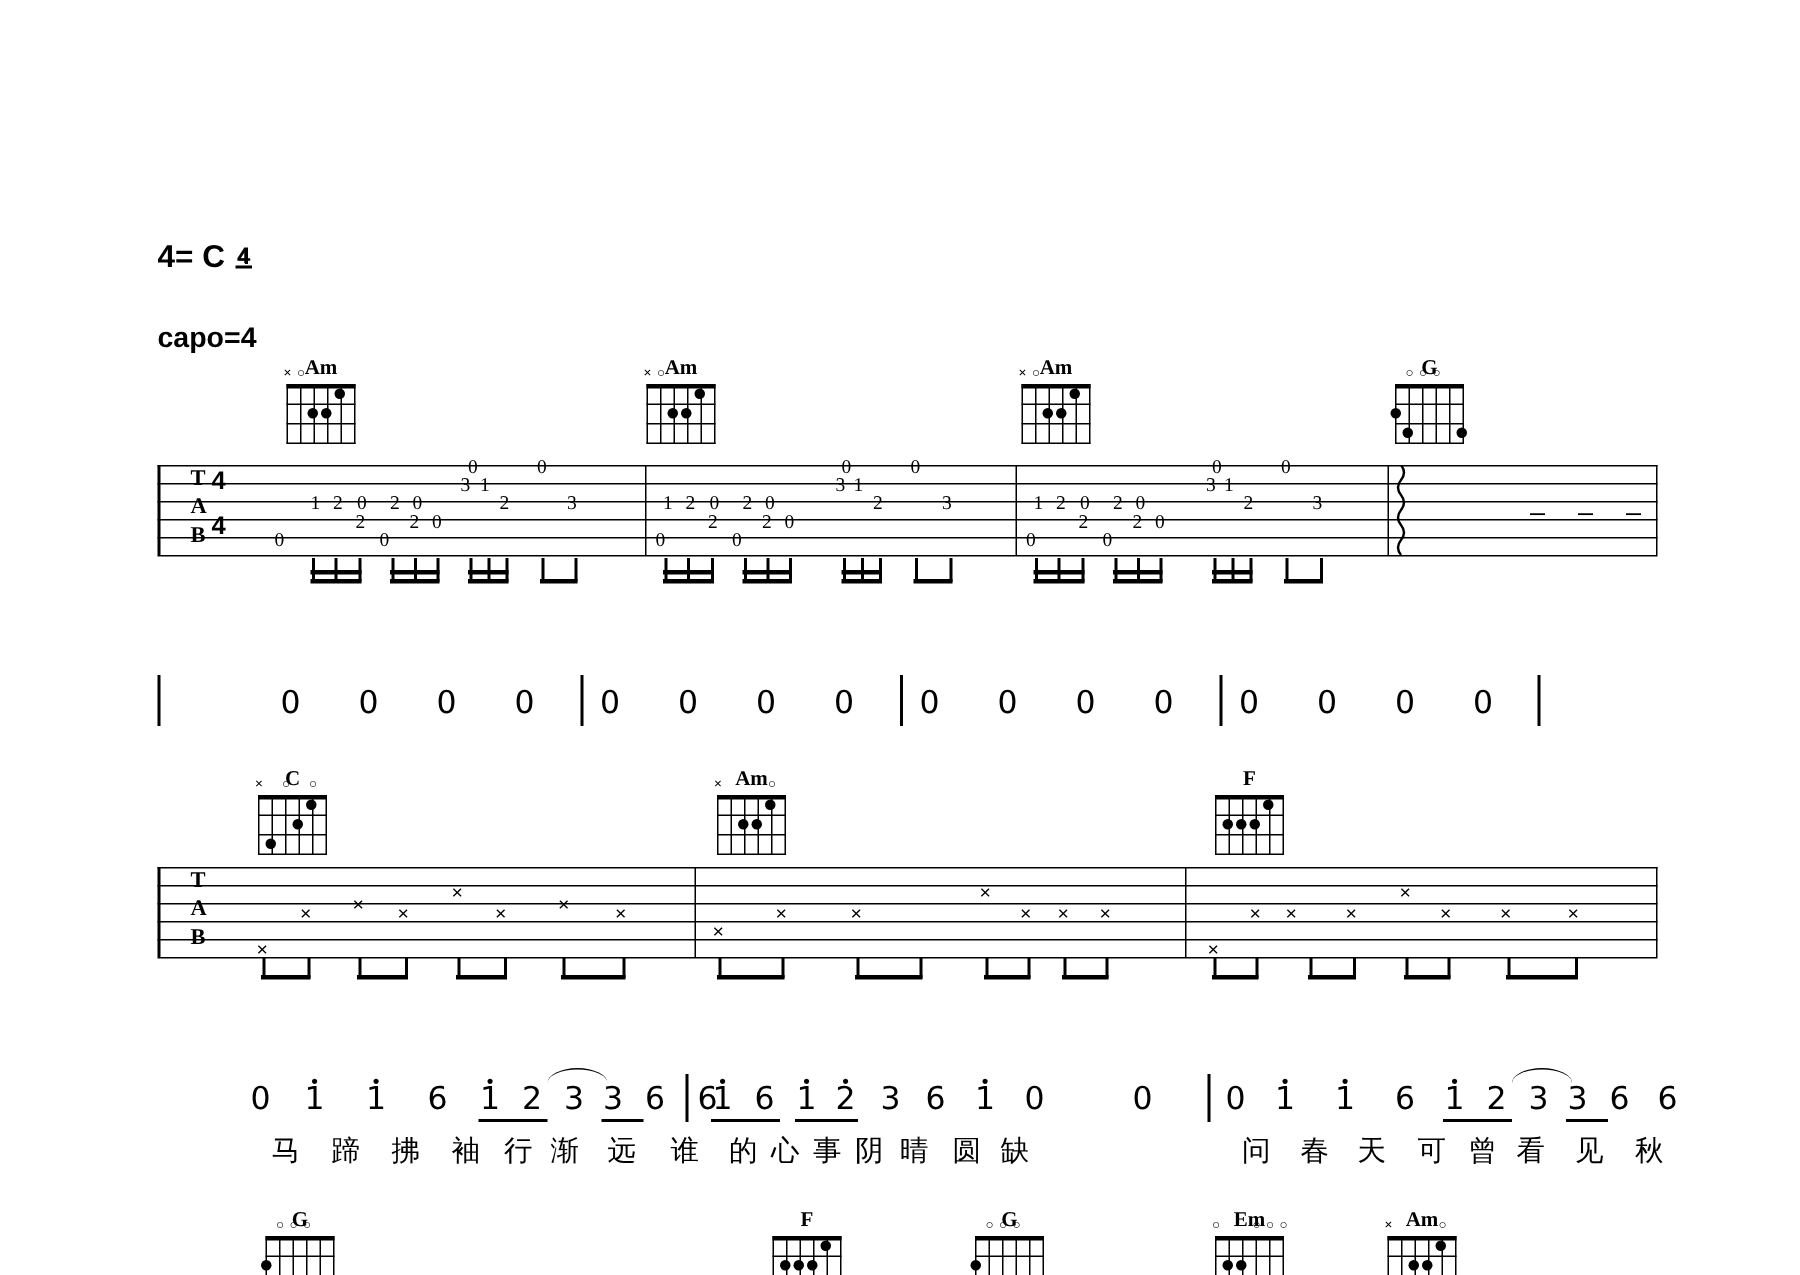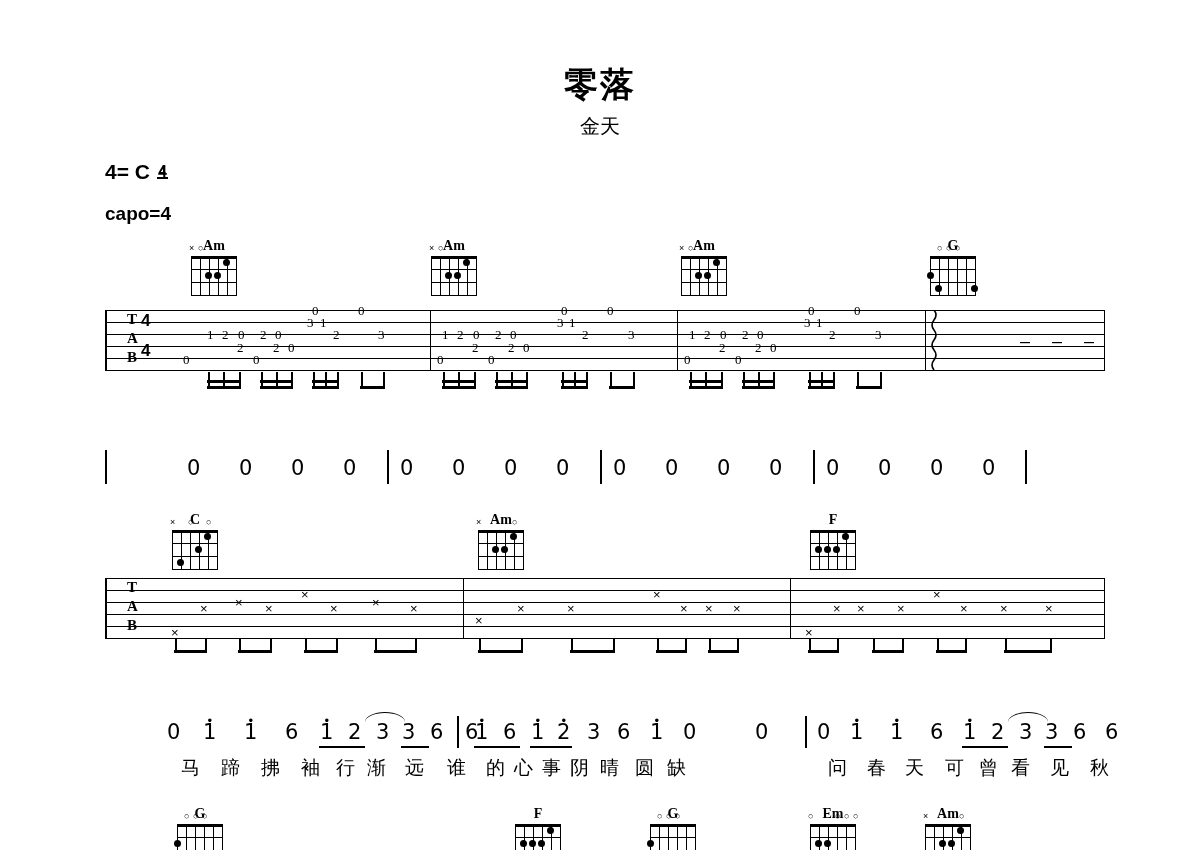--- a/index.html
+++ b/index.html
@@ -25,21 +25,21 @@
     font-family:"DejaVu Sans","Liberation Sans",sans-serif;
   }
   .keyline{
     position:absolute;left:105px;top:160px;
     font-size:21px;font-weight:600;
     display:flex;align-items:center;gap:8px;
   }
   .meter{display:inline-flex;flex-direction:column;align-items:center;line-height:0.95;font-size:16px;font-weight:700;}
   .meter .num{border-bottom:2px solid #000;padding:0 2px;}
   .capo{
-    position:absolute;left:105px;top:203px;
+    position:absolute;left:105px;top:215px;
     font-size:19px;font-weight:600;
   }
   .credits{
     position:absolute;right:100px;top:155px;
     text-align:right;font-size:17px;line-height:1.45;
     font-family:"DejaVu Sans","Liberation Sans",sans-serif;
   }
   .credits div span.who{display:inline-block;min-width:78px;text-align:right;}
   .credits div span.role{display:inline-block;width:52px;text-align:right;}
 
@@ -78,22 +78,20 @@
   .ul1{position:absolute;height:1.5px;background:#000;}
   .slur{position:absolute;border-top:1.6px solid #000;border-radius:50%/100% 100% 0 0;height:9px;}
   .vbar{position:absolute;width:1.5px;background:#000;}
   .dash{position:absolute;font-size:18px;line-height:1;}
 </style>
 </head>
 <body>
 
 <div class="sheet">
 
-  <div class="title">零落</div>
-  <div class="artist">金天</div>
 
   <div class="keyline">
     <span>4= C</span>
     <span class="meter">
       <span class="num">4</span>
       <span>4</span>
     </span>
   </div>
   <div class="capo">capo=4</div>
 

